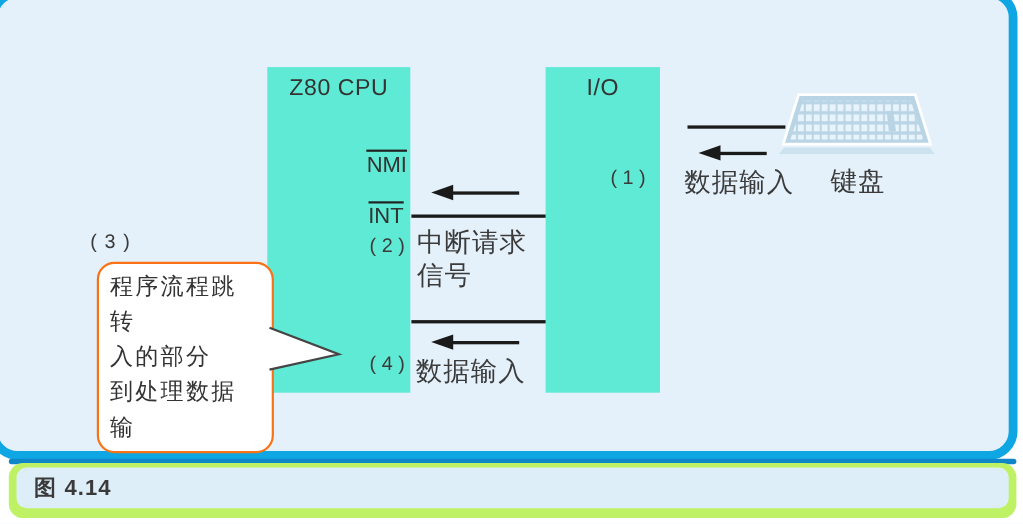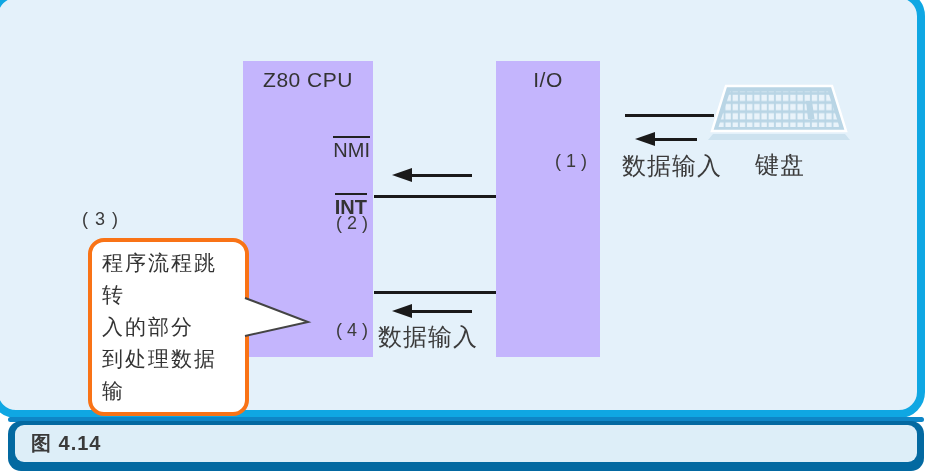--- a/index.html
+++ b/index.html
@@ -16,44 +16,44 @@
     box-sizing:border-box;
   }
   
   .sep-line{
     position:absolute;left:8px;top:417px;width:916px;height:5px;
     background:#0e86c7;border-radius:3px;
   }
   
   .caption-outer{
     position:absolute;left:8px;top:421px;width:916px;height:50px;
-    background:#0369a1;border-radius:13px;box-sizing:border-box;
+    background:#bef264;border-radius:13px;box-sizing:border-box;
     padding:4px 7px 9px 7px;
   }
   .caption-inner{
     width:100%;height:100%;background:#ddeef8;border-radius:9px;
     display:flex;align-items:center;box-sizing:border-box;padding-left:16px;
     font-size:20px;font-weight:600;color:#3a3a3a;letter-spacing:1px;
   }
   .caption-inner .cap-num{margin-right:22px;white-space:nowrap;}
   
   .box{
-    position:absolute;top:61px;width:130px;height:296px;background:#c4b5fd;
+    position:absolute;top:61px;width:130px;height:296px;background:#5eead4;
   }
   .box .title{
     text-align:center;padding-top:7px;font-size:21px;color:#333;letter-spacing:0.5px;
   }
   .cpu-box{left:243px;}
   .io-box{left:496px;width:104px;}
   .pin{
     position:absolute;display:inline-block;border-top:2.5px solid #222;
     padding-top:2px;line-height:1.05;font-size:20px;color:#333;
   }
   .pin-nmi{right:3px;top:75px;}
-  .pin-int{right:6px;top:132px;font-weight:bold;}
+  .pin-int{right:6px;top:122px;}
   .step{position:absolute;font-size:18px;color:#3b3b3b;white-space:nowrap;}
   .cpu-step2{right:5px;top:152px;}
   .cpu-step4{right:5px;top:259px;}
   .io-step1{right:13px;top:90px;}
   
   .hline{position:absolute;height:3px;background:#1a1a1a;}
   .kb-line{left:625px;top:114px;width:89px;}
   .int-line{left:374px;top:195px;width:122px;}
   .cpu-io-line{left:374px;top:291px;width:122px;}
   .arrow{position:absolute;height:16px;}
@@ -71,21 +71,21 @@
   
   .lbl{position:absolute;font-size:24px;color:#3b3b3b;letter-spacing:1px;white-space:nowrap;}
   .lbl-irq{left:379px;top:206px;line-height:30px;white-space:normal;width:110px;}
   .lbl-d1{left:622px;top:150px;}
   .lbl-kb{left:755px;top:149px;}
   .lbl-d4{left:378px;top:321px;}
   .lbl-step3{left:82px;top:209px;font-size:18px;}
   
   .bubble{
     position:absolute;left:88px;top:238px;width:161px;box-sizing:border-box;
-    background:#ffffff;border:4px solid #f97316;border-radius:16px;
+    background:#ffffff;border:2px solid #f97316;border-radius:16px;
     padding:5px 10px;font-size:21px;line-height:32px;letter-spacing:2px;color:#333;
   }
   .bubble span{display:block;}
   .bubble-tail{position:absolute;left:244px;top:292px;}
   
   .kb-icon{position:absolute;left:703px;top:84px;}
 </style>
 </head>
 <body>
 
@@ -123,20 +123,24 @@
 
   <div class="hline kb-line"></div>
   <div class="arrow arr-kb"></div>
   <div class="arrow arr-irq"></div>
   <div class="hline int-line"></div>
   <div class="hline cpu-io-line"></div>
   <div class="arrow arr-d4"></div>
 
   <div class="lbl lbl-d1">数据输入</div>
   <div class="lbl lbl-kb">键盘</div>
+  <div class="lbl lbl-irq">
+    <span>中断请求</span><br>
+    <span>信号</span>
+  </div>
   <div class="lbl lbl-d4">数据输入</div>
   <div class="lbl lbl-step3">( 3 )</div>
 
   <div class="bubble">
     <span>程序流程跳转</span>
     <span>入的部分</span>
     <span>到处理数据输</span>
   </div>
   <svg class="bubble-tail" width="68" height="48" viewBox="0 0 68 48">
     <path d="M1,6 L64,30 L1,44" fill="#ffffff" stroke="#444444" stroke-width="2" stroke-linejoin="miter"></path>

